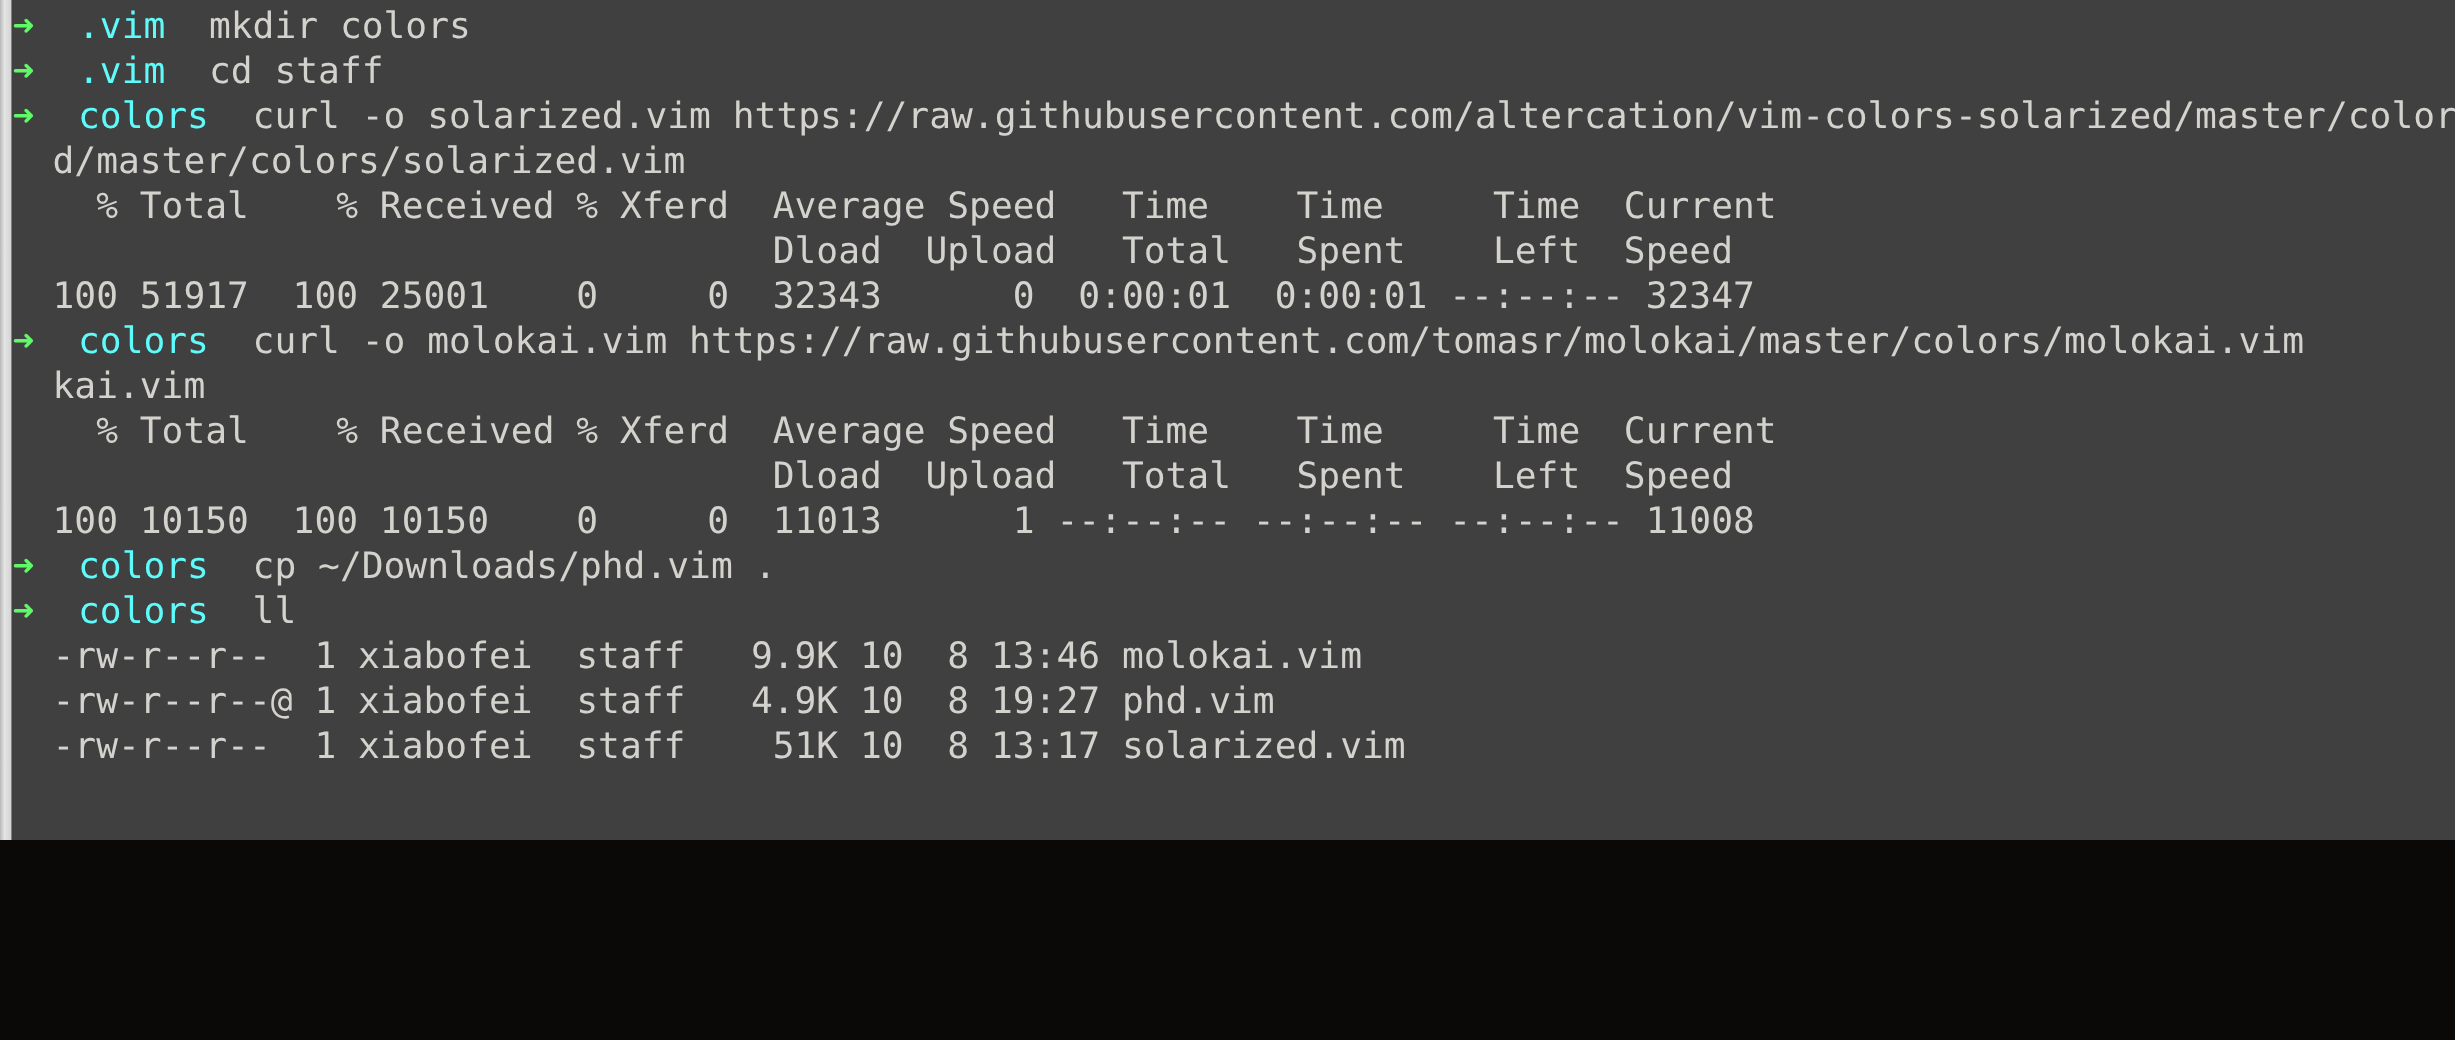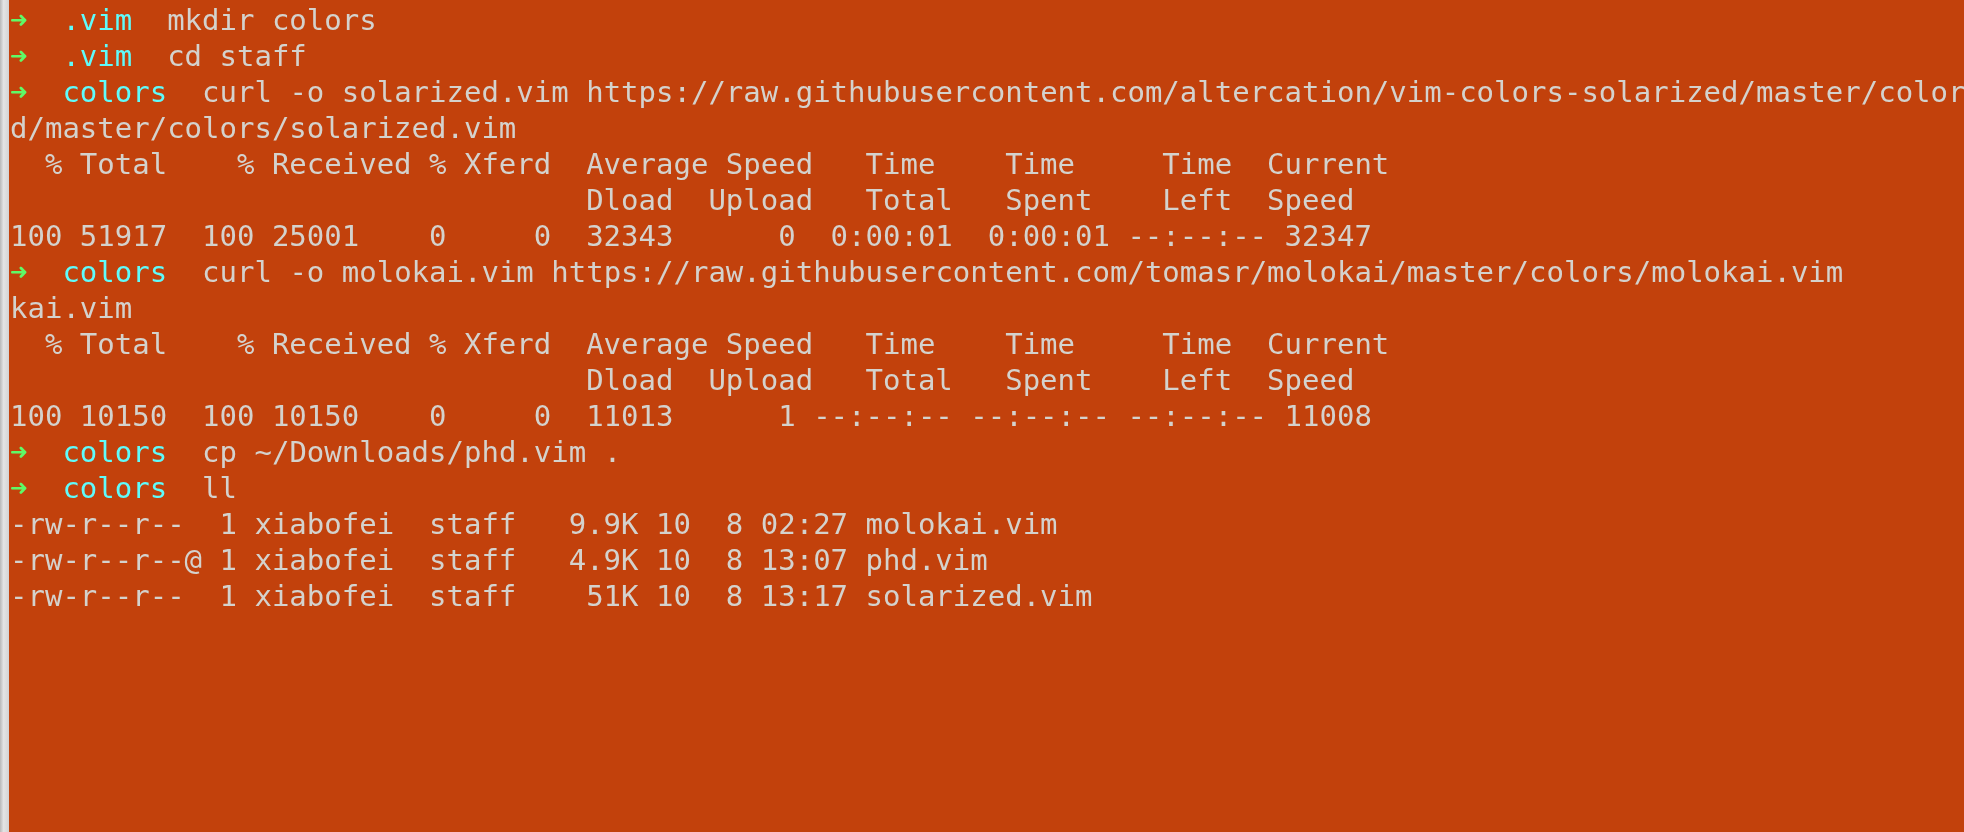--- a/index.html
+++ b/index.html
@@ -10,22 +10,22 @@
   }
   body {
     width: 1964px;
     height: 832px;
     overflow: hidden;
     font-family: "DejaVu Sans Mono", "Liberation Mono", monospace;
   }
   #terminal {
     position: relative;
     width: 1964px;
-    height: 832px;
-    background: #c2410c;
+    height: 672px;
+    background: #404040;
     overflow: hidden;
     box-sizing: border-box;
   }
   
   #left-gutter {
     position: absolute;
     left: 0;
     top: 0;
     width: 9px;
     height: 832px;
@@ -66,20 +66,21 @@
     font-weight: bold;
   }
   .cwd {
     color: #5ffbfb;
   }
   .cmd {
     color: #d4d2cd;
   }
   .out {
     color: #d4d2cd;
+    margin-left: 32px;
   }
 </style>
 </head>
 <body>
 
 <div id="terminal">
 
   <div id="left-gutter">
     <div class="thumb"></div>
   </div>
@@ -92,18 +93,18 @@
       <div class="line"><span class="out">  % Total    % Received % Xferd  Average Speed   Time    Time     Time  Current</span></div>
       <div class="line"><span class="out">                                 Dload  Upload   Total   Spent    Left  Speed</span></div>
       <div class="line"><span class="out">100 51917  100 25001    0     0  32343      0  0:00:01  0:00:01 --:--:-- 32347</span></div>
       <div class="line"><span class="arrow">➜</span>  <span class="cwd">colors</span>  <span class="cmd">curl -o molokai.vim https://raw.githubusercontent.com/tomasr/molokai/master/colors/molokai.vim</span></div>
       <div class="line"><span class="out">kai.vim</span></div>
       <div class="line"><span class="out">  % Total    % Received % Xferd  Average Speed   Time    Time     Time  Current</span></div>
       <div class="line"><span class="out">                                 Dload  Upload   Total   Spent    Left  Speed</span></div>
       <div class="line"><span class="out">100 10150  100 10150    0     0  11013      1 --:--:-- --:--:-- --:--:-- 11008</span></div>
       <div class="line"><span class="arrow">➜</span>  <span class="cwd">colors</span>  <span class="cmd">cp ~/Downloads/phd.vim .</span></div>
       <div class="line"><span class="arrow">➜</span>  <span class="cwd">colors</span>  <span class="cmd">ll</span></div>
-      <div class="line"><span class="out">-rw-r--r--  1 xiabofei  staff   9.9K 10  8 02:27 molokai.vim</span></div>
-      <div class="line"><span class="out">-rw-r--r--@ 1 xiabofei  staff   4.9K 10  8 13:07 phd.vim</span></div>
+      <div class="line"><span class="out">-rw-r--r--  1 xiabofei  staff   9.9K 10  8 13:46 molokai.vim</span></div>
+      <div class="line"><span class="out">-rw-r--r--@ 1 xiabofei  staff   4.9K 10  8 19:27 phd.vim</span></div>
       <div class="line"><span class="out">-rw-r--r--  1 xiabofei  staff    51K 10  8 13:17 solarized.vim</span></div>
     </div>
 
 </div>
 
 </body></html>

